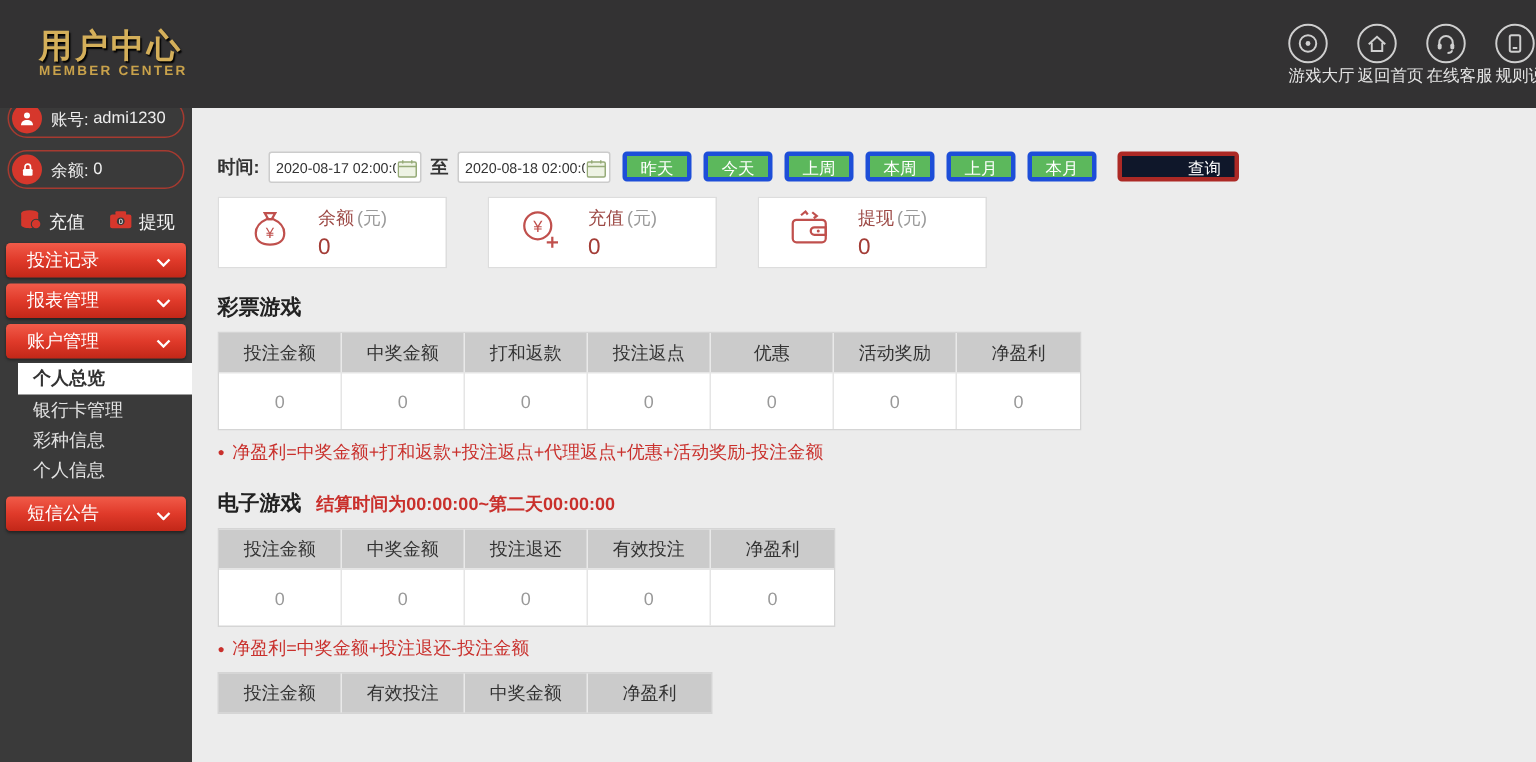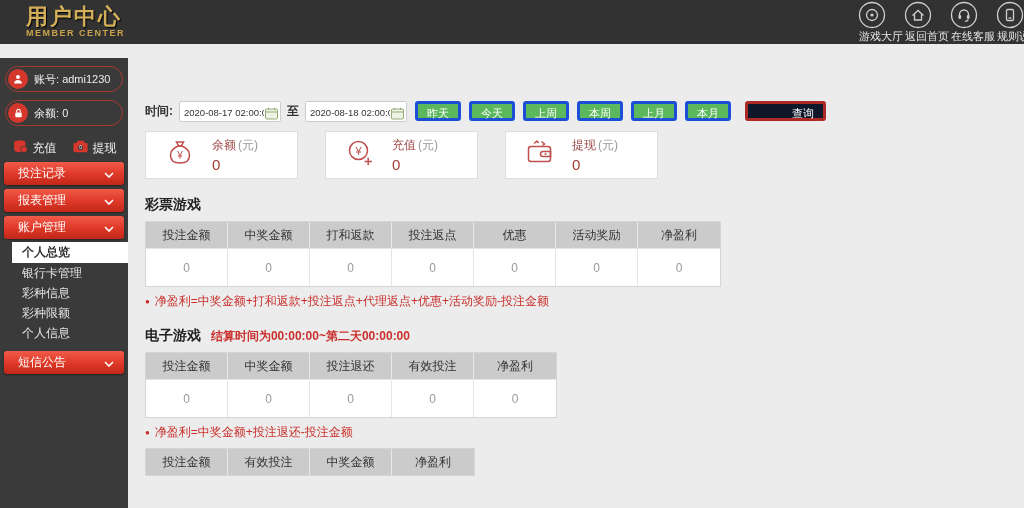--- a/index.html
+++ b/index.html
@@ -1,21 +1,21 @@
 <!DOCTYPE html>
 <html><head>
 <meta charset="utf-8">
 <style>
   * { box-sizing: border-box; margin: 0; padding: 0; }
   html,body { width:1024px; height:508px; overflow:hidden; }
   body { font-family:"Liberation Sans","DejaVu Sans",sans-serif; background:#ececec; }
   .screen { position:relative; width:1024px; height:508px; overflow:hidden; background:#ececec; }
 
   
-  .topbar { position:absolute; top:0; left:0; width:1024px; height:44px; background:#333233; display:flex; justify-content:space-between; align-items:center; z-index:5; }
+  .topbar { position:absolute; top:0; left:0; width:1024px; height:72px; background:#333233; display:flex; justify-content:space-between; align-items:center; z-index:5; }
   .logo { padding-left:26px; line-height:1.1; }
   .logo-title { font-size:22px; font-weight:bold; color:#d4af5a; letter-spacing:2px; text-shadow:1px 1px 1px #000; }
   .logo-sub { font-size:9px; font-weight:bold; color:#c9a24b; letter-spacing:1.5px; }
   .topnav { display:flex; margin-right:-18px; }
   .topnav-item { width:46px; text-align:center; color:#e6e6e6; font-size:11px; cursor:pointer; }
   .topnav-item .circ { margin:0 auto 3px; width:28px; height:28px; }
   .topnav-item svg { display:block; }
 
   
   .sidebar { position:absolute; top:58px; left:0; width:128px; height:450px; background:#3a3a3a; color:#fff; }
@@ -180,21 +180,20 @@
     <div class="menu-btn">
       <span>账户管理</span>
       <span><svg width="10" height="6" viewBox="0 0 10 6" fill="none" stroke="#fff" stroke-width="1.6">
             <path d="M1 1l4 4 4-4"></path>
           </svg></span>
     </div>
     <div class="submenu">
       <div class="submenu-item active">个人总览</div>
       <div class="submenu-item">银行卡管理</div>
       <div class="submenu-item">彩种信息</div>
-      <div class="submenu-item">彩种限额</div>
       <div class="submenu-item">个人信息</div>
     </div>
     <div class="menu-btn">
       <span>短信公告</span>
       <span><svg width="10" height="6" viewBox="0 0 10 6" fill="none" stroke="#fff" stroke-width="1.6">
             <path d="M1 1l4 4 4-4"></path>
           </svg></span>
     </div>
   </div>
 

